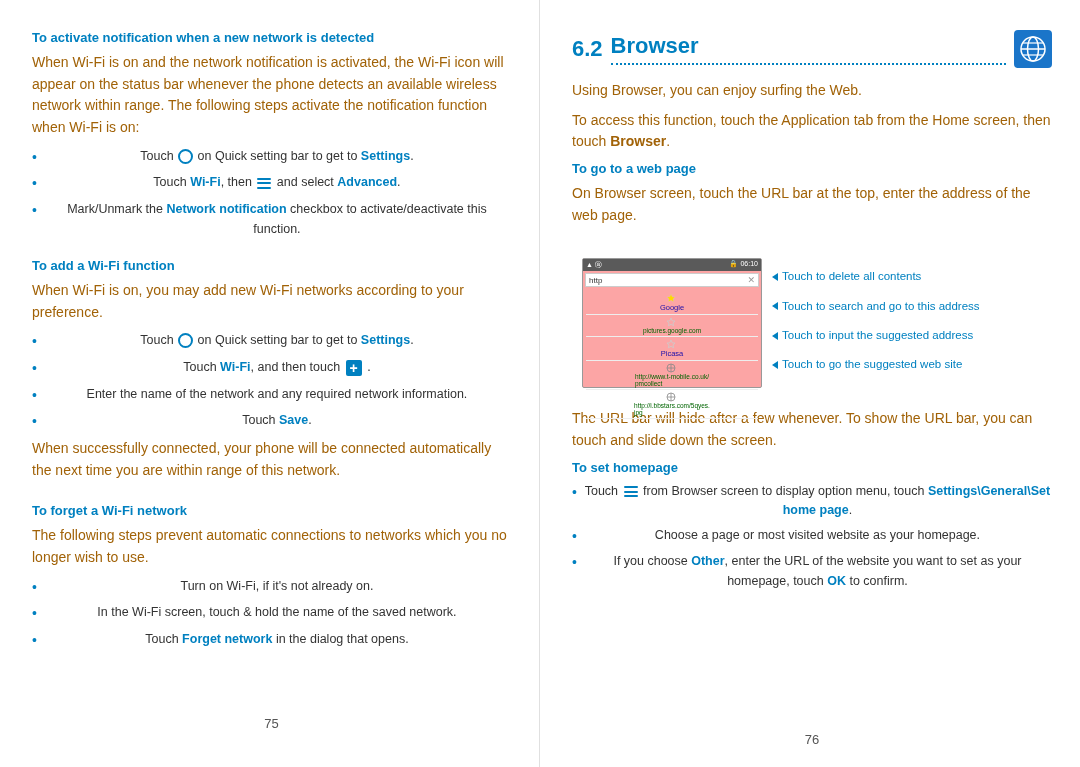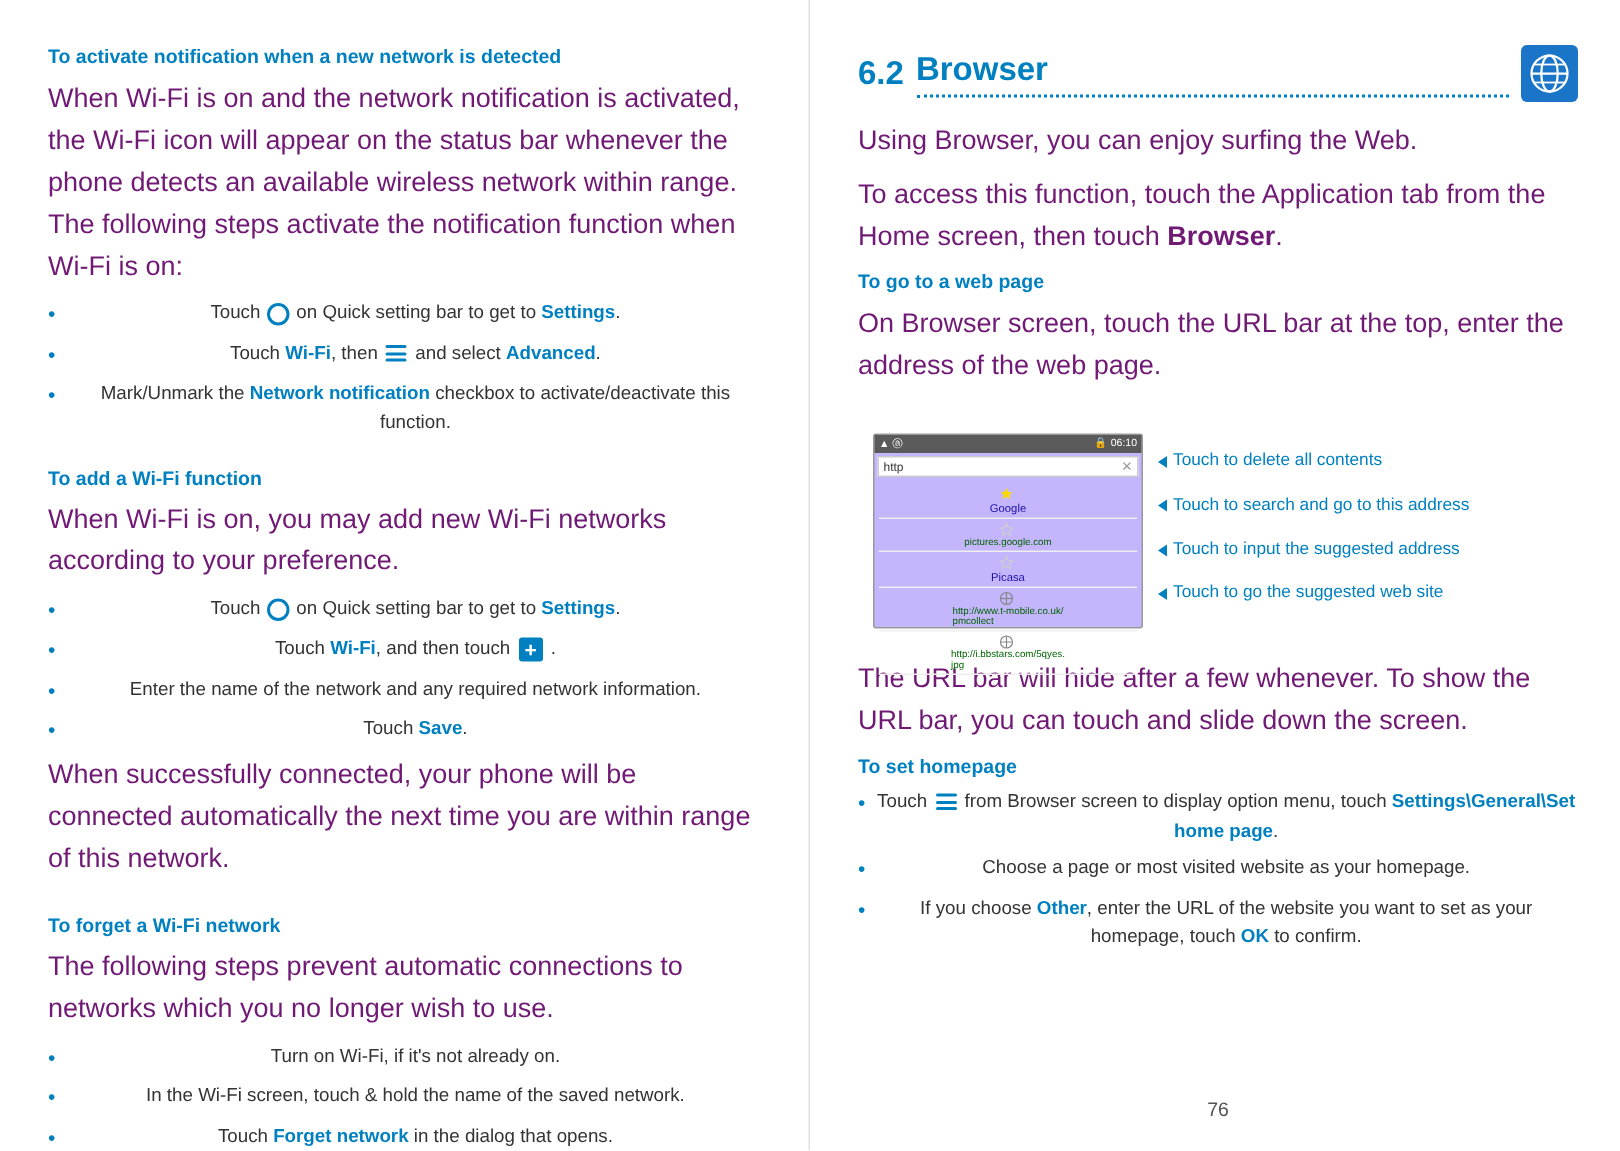--- a/index.html
+++ b/index.html
@@ -27,22 +27,22 @@
       width: 50%;
       padding: 30px 28px 20px 32px;
     }
     .section-heading {
       color: #0080c0;
       font-weight: bold;
       font-size: 13px;
       margin-bottom: 7px;
     }
     .body-text {
-      color: #701a75;
-      font-size: 18px;
+      color: #a16207;
+      font-size: 14px;
       line-height: 1.55;
       margin-bottom: 8px;
     }
     .bullet-item {
       display: flex;
       align-items: flex-start;
       margin-bottom: 5px;
       font-size: 12.5px;
       line-height: 1.55;
       color: #333;
@@ -135,21 +135,21 @@
       width: 38px;
       height: 38px;
       flex-shrink: 0;
     }
 
     
     .browser-screenshot {
       width: 180px;
       height: 130px;
       border: 1px solid #999;
-      background: #c4b5fd;
+      background: #fca5a5;
       border-radius: 2px;
       position: relative;
       margin: 10px 0 10px 10px;
       font-size: 9px;
       overflow: visible;
     }
     .browser-status-bar {
       background: #5a5a5a;
       color: white;
       font-size: 7px;

